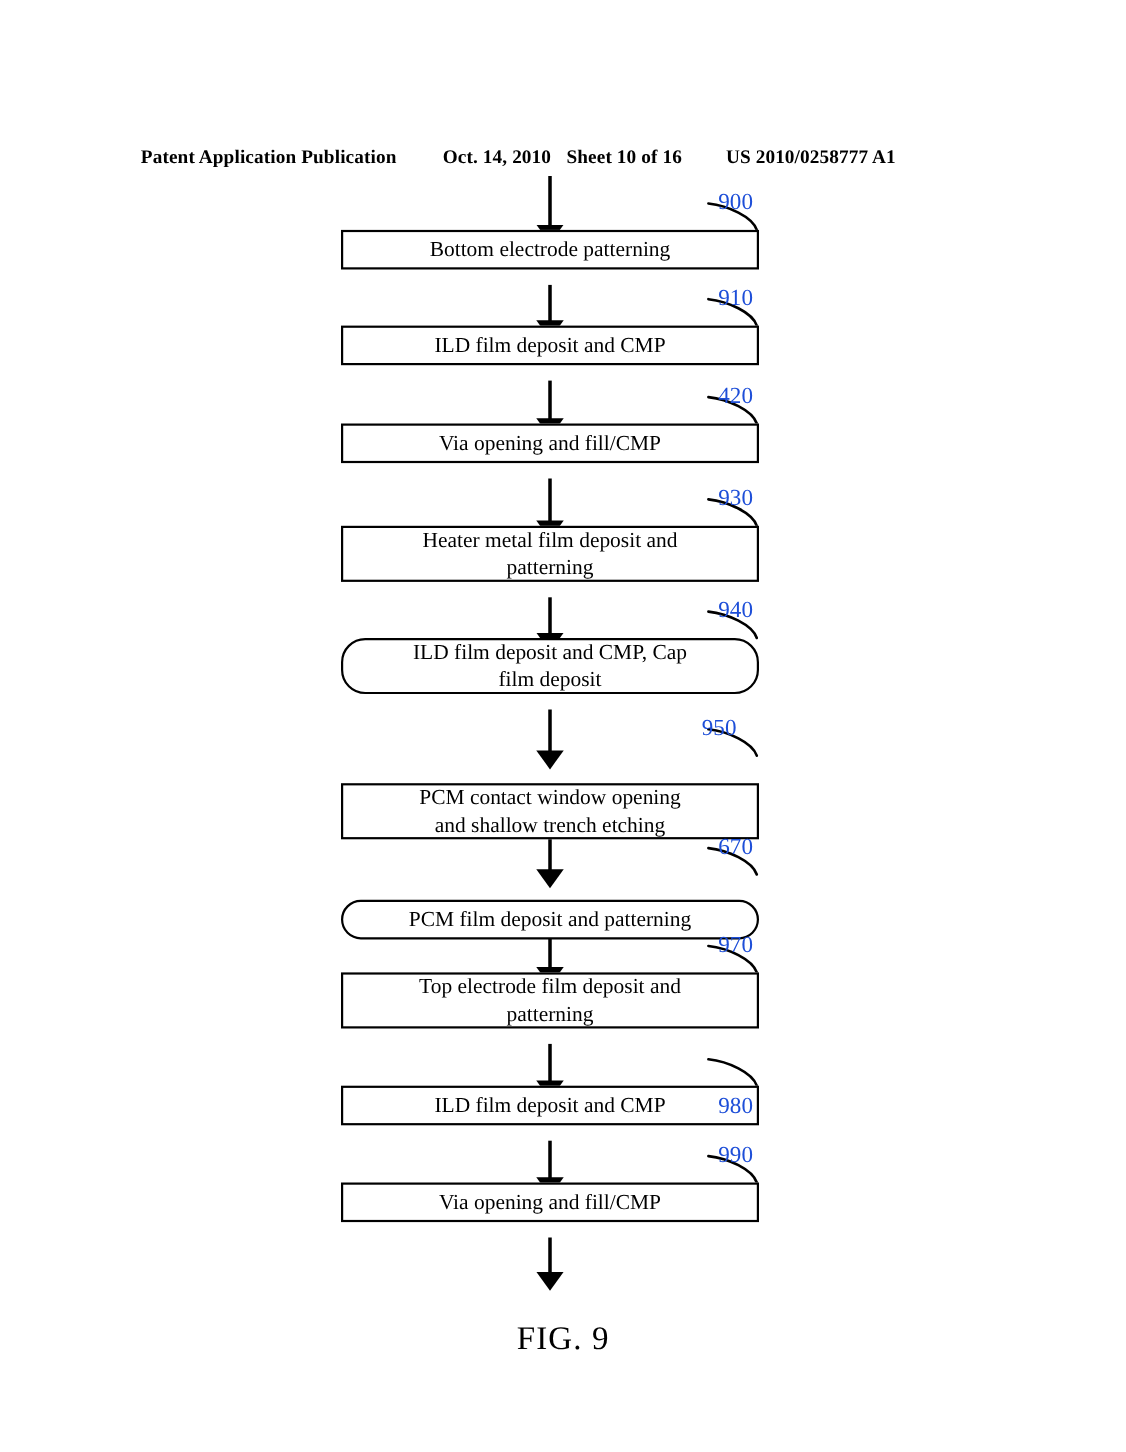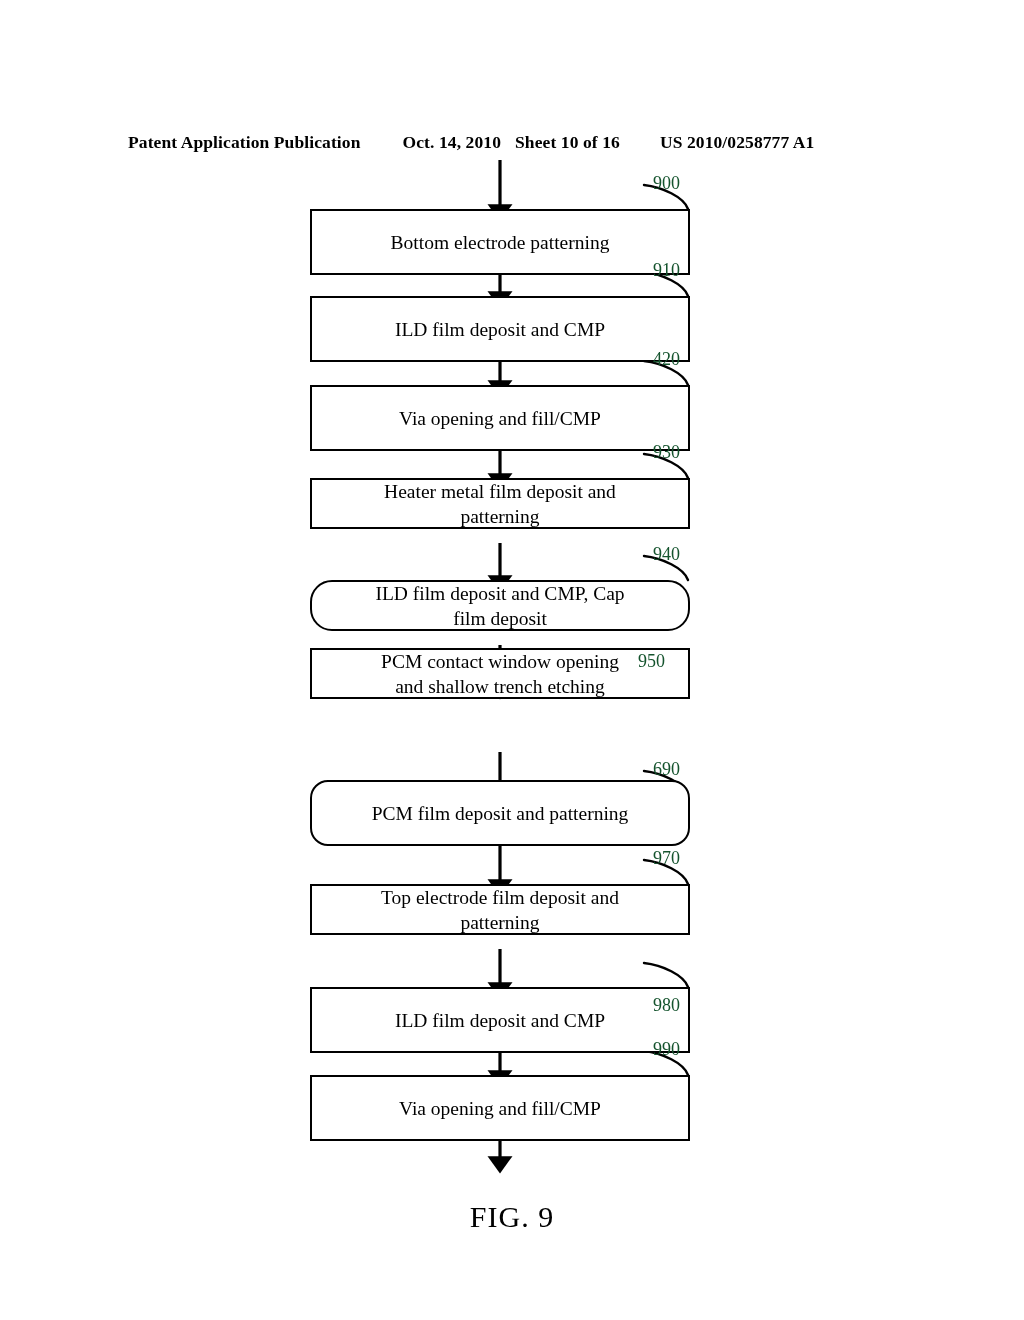--- a/index.html
+++ b/index.html
@@ -68,30 +68,30 @@
     text-align: center;
     padding: 0 10px;
   }
   .proc-box .proc-label {
     font-family: "Liberation Serif", "DejaVu Serif", serif;
     font-size: 19.5px;
     line-height: 25px;
     color: #000000;
     white-space: pre-line;
   }
-  .proc-box.h1 { height: 66px; }
+  .proc-box.h1 { height: 36px; }
   .proc-box.h2 { height: 51px; }
 
   
   .ref-num {
     position: absolute;
     font-family: "Liberation Serif", "DejaVu Serif", serif;
-    font-size: 18px;
+    font-size: 21px;
     line-height: 21px;
-    color: #14532d;
+    color: #1d4ed8;
     white-space: nowrap;
   }
 
   
   .fig-caption {
     position: absolute;
     left: 0;
     top: 1200px;
     width: 1024px;
     text-align: center;
@@ -162,29 +162,29 @@
       <div class="proc-box h2" style="top: 478px;">
         <span class="proc-label">Heater metal film deposit and
 patterning</span>
       </div>
       <div class="ref-num" style="left: 653px; top: 442px;">930</div>
       <div class="proc-box h2" style="top: 580px; border-radius: 22px;">
         <span class="proc-label">ILD film deposit and CMP, Cap
 film deposit</span>
       </div>
       <div class="ref-num" style="left: 653px; top: 544px;">940</div>
-      <div class="proc-box h2" style="top: 648px;">
+      <div class="proc-box h2" style="top: 712px;">
         <span class="proc-label">PCM contact window opening
 and shallow trench etching</span>
       </div>
       <div class="ref-num" style="left: 638px; top: 651px;">950</div>
-      <div class="proc-box h1" style="top: 780px; border-radius: 18px;">
+      <div class="proc-box h1" style="top: 818px; border-radius: 18px;">
         <span class="proc-label">PCM film deposit and patterning</span>
       </div>
-      <div class="ref-num" style="left: 653px; top: 759px;">690</div>
+      <div class="ref-num" style="left: 653px; top: 759px;">670</div>
       <div class="proc-box h2" style="top: 884px; align-items: center;">
         <span class="proc-label">Top electrode film deposit and
 patterning</span>
       </div>
       <div class="ref-num" style="left: 653px; top: 848px;">970</div>
       <div class="proc-box h1" style="top: 987px;">
         <span class="proc-label">ILD film deposit and CMP</span>
       </div>
       <div class="ref-num" style="left: 653px; top: 951px; margin-top: 44px;">980</div>
       <div class="proc-box h1" style="top: 1075px;">

